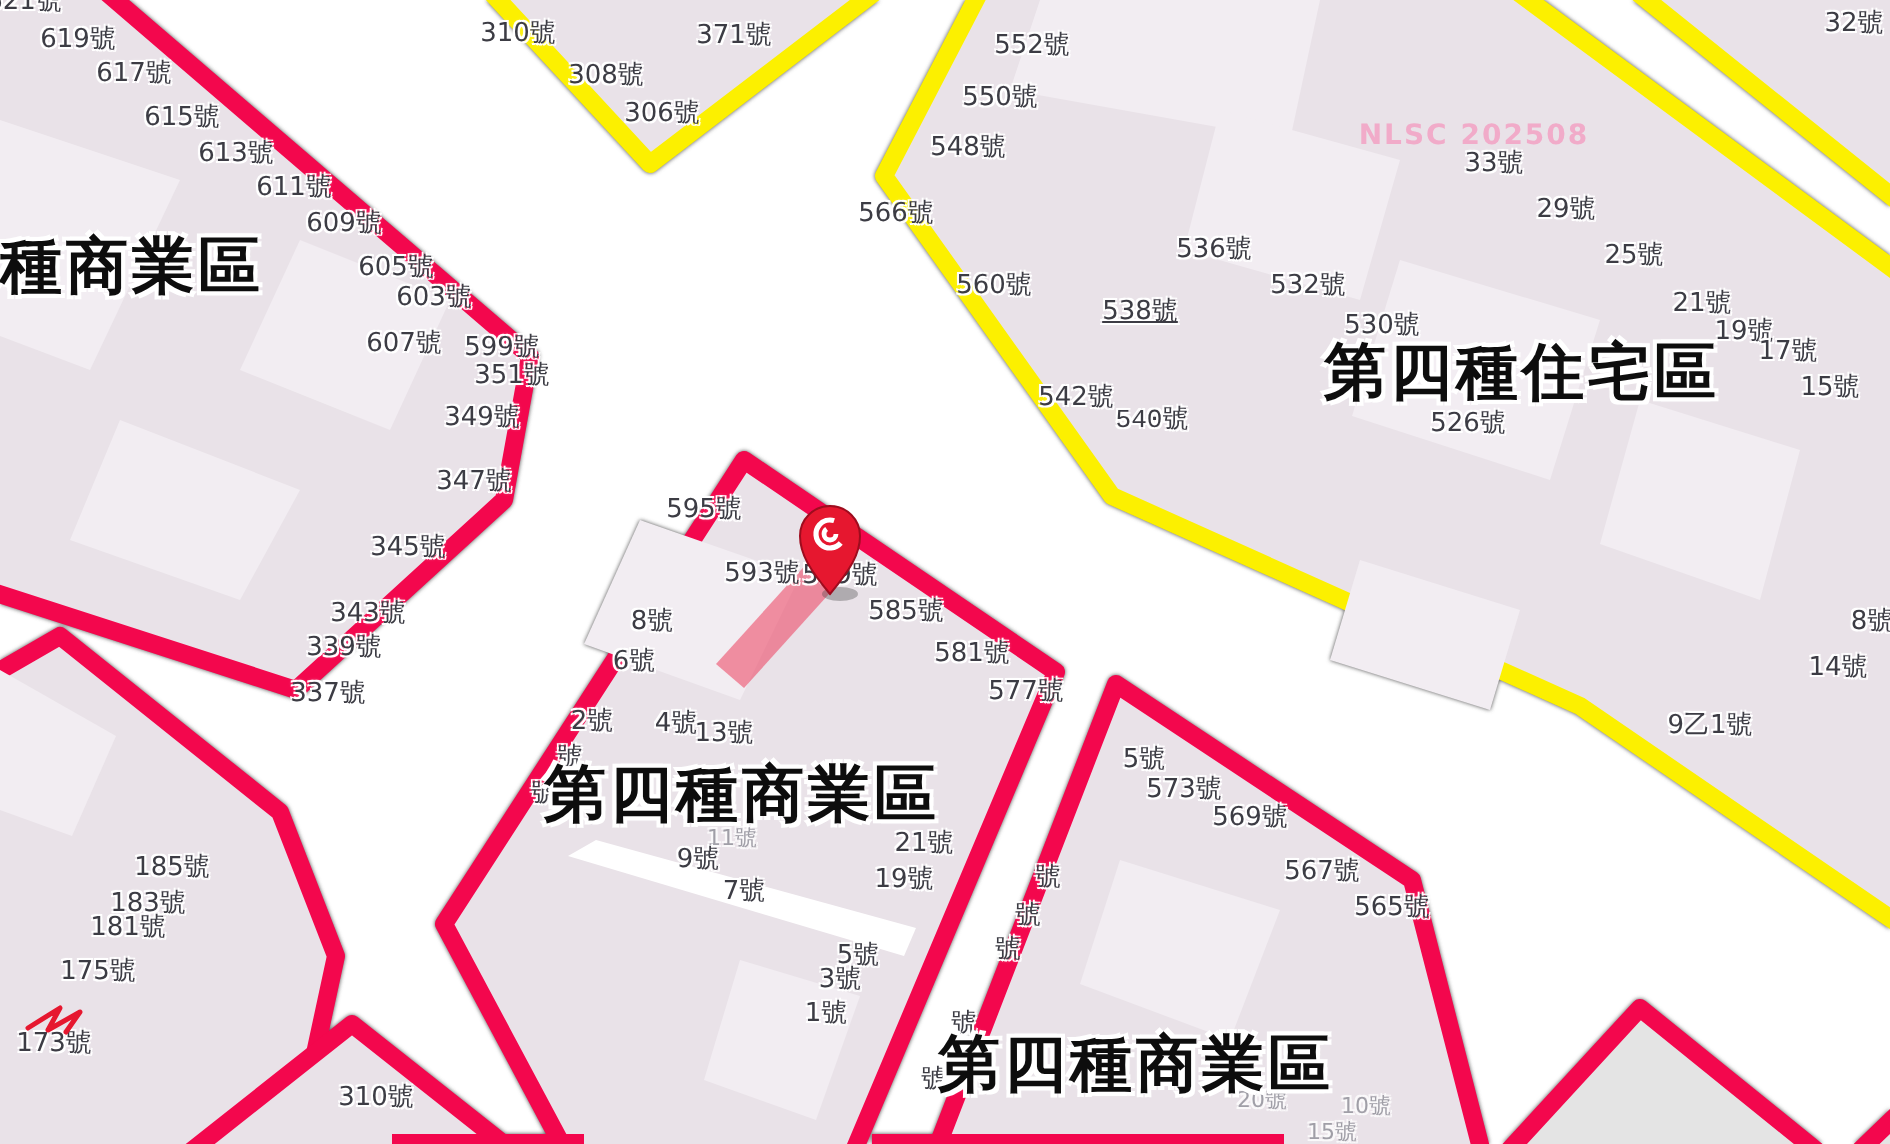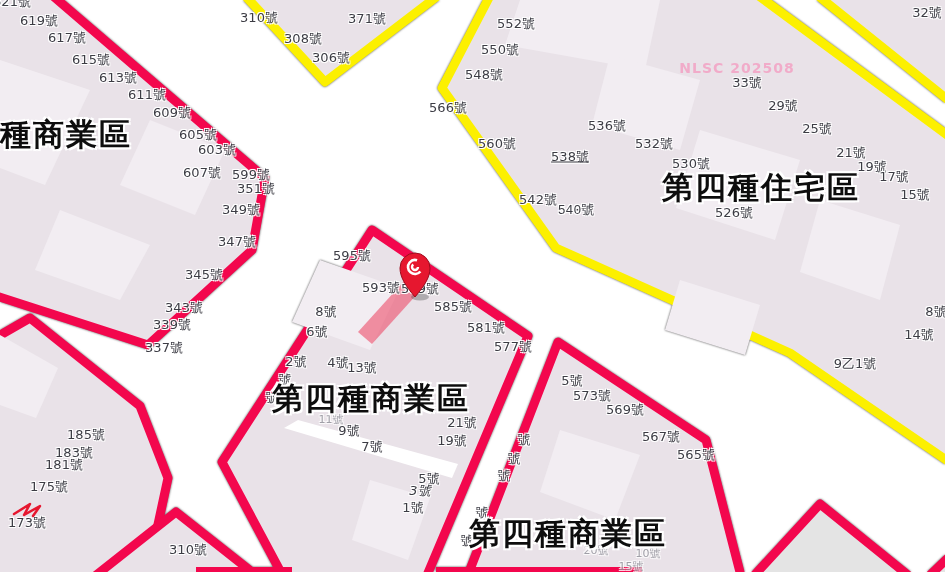--- a/index.html
+++ b/index.html
@@ -11,21 +11,21 @@
   .rz{fill:var(--c-fill);stroke:var(--c-yellow);stroke-width:9;stroke-linejoin:round;}
   .gz{fill:var(--c-grey);stroke:var(--c-red);stroke-width:9;stroke-linejoin:round;}
   .bp{fill:var(--c-fill-light);stroke:none;}
   .wr{fill:var(--c-road);stroke:none;}
   .rs{fill:var(--c-red);}
   .lbl{position:absolute;transform:translate(-50%,-50%);white-space:nowrap;line-height:1;
        font-size:13px;color:var(--c-text);
        text-shadow:-1px -1px 0 #fff,1px -1px 0 #fff,-1px 1px 0 #fff,1px 1px 0 #fff,0 0 2px #fff;}
   .lbl.t{font-size:31px;font-weight:bold;color:var(--c-title);letter-spacing:2px;
        text-shadow:-2px -2px 0 #fff,2px -2px 0 #fff,-2px 2px 0 #fff,2px 2px 0 #fff,0 0 3px #fff;}
-  .lbl.f{font-size:11px;color:#8f8f98;opacity:.8;}
+  .lbl.f{font-size:11px;color:#8f8f98;opacity:.8;margin-left:35px;}
   .lbl.w{font-size:14px;font-weight:bold;color:var(--c-wm);letter-spacing:1px;text-shadow:none;opacity:.9;}
 </style>
 </head>
 <body>
 
 <div id="stage">
 
   <svg id="zoneLayer" width="945" height="572" viewBox="0 0 945 572">
 
     <polygon class="cz" points="46,-10 265,178 252,250 148,345 -22,290 -22,-10"></polygon>
@@ -118,21 +118,21 @@
       <span class="lbl n" style="left: 296px; top: 361px;">2號</span>
       <span class="lbl n" style="left: 285px; top: 379px;">號</span>
       <span class="lbl n" style="left: 272px; top: 397px;">號</span>
       <span class="lbl n" style="left: 362px; top: 367px;">13號</span>
       <span class="lbl f" style="left: 331px; top: 419px;">11號</span>
       <span class="lbl n" style="left: 349px; top: 430px;">9號</span>
       <span class="lbl n" style="left: 372px; top: 446px; text-align: center;">7號</span>
       <span class="lbl n" style="left: 462px; top: 422px;">21號</span>
       <span class="lbl n" style="left: 452px; top: 440px;">19號</span>
       <span class="lbl n" style="left: 429px; top: 478px;">5號</span>
-      <span class="lbl n" style="left: 420px; top: 490px; font-style: italic;">3號</span>
+      <span class="lbl n" style="left: 420px; top: 490px;">3號</span>
       <span class="lbl n" style="left: 413px; top: 507px;">1號</span>
       <span class="lbl n" style="left: 524px; top: 439px;">號</span>
       <span class="lbl n" style="left: 514px; top: 458px;">號</span>
       <span class="lbl n" style="left: 504px; top: 475px;">號</span>
       <span class="lbl n" style="left: 482px; top: 512px;">號</span>
       <span class="lbl n" style="left: 467px; top: 540px;">號</span>
       <span class="lbl n" style="left: 572px; top: 380px;">5號</span>
       <span class="lbl n" style="left: 592px; top: 395px;">573號</span>
       <span class="lbl n" style="left: 625px; top: 409px;">569號</span>
       <span class="lbl n" style="left: 661px; top: 436px;">567號</span>

